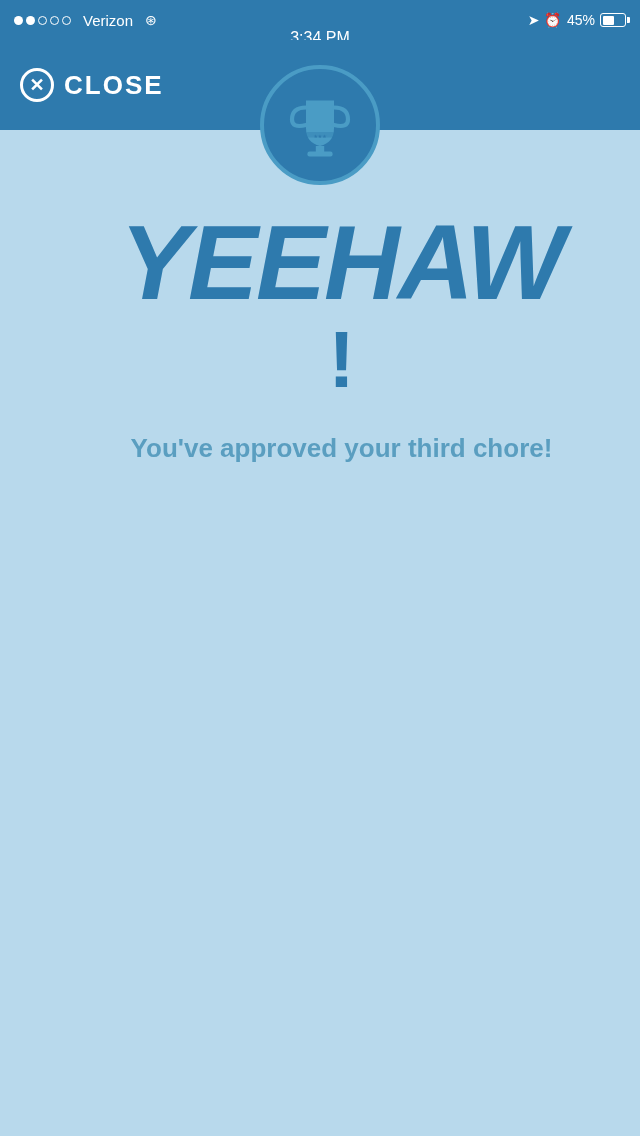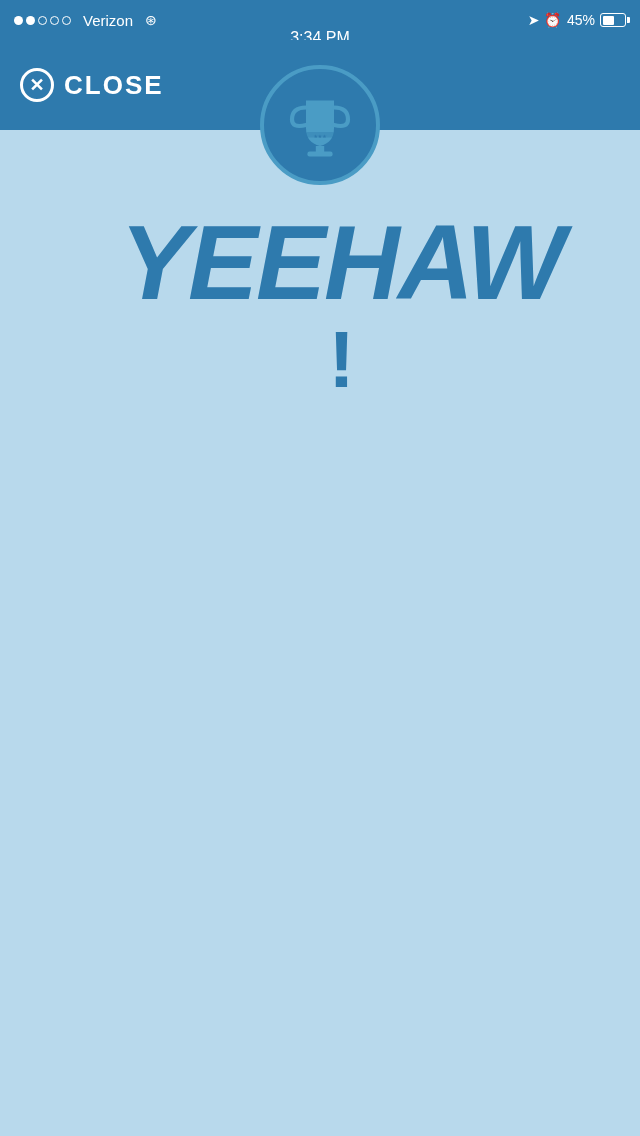--- a/index.html
+++ b/index.html
@@ -251,13 +251,14 @@
       <rect x="30" y="60" width="40" height="8" rx="2" fill="#2e7aad" opacity="0.4"></rect>
 
       <text x="50" y="68" font-size="7" text-anchor="middle" fill="#2e7aad">★★★</text>
     </svg>
   </div>
 </div>
 
 <div class="main-content">
   <div class="yeehaw-text">YEEHAW</div>
   <div class="exclamation-text">!</div>
+  <div class="subtitle-text">You've approved your third chore!</div>
 </div>
 
 </body></html>

